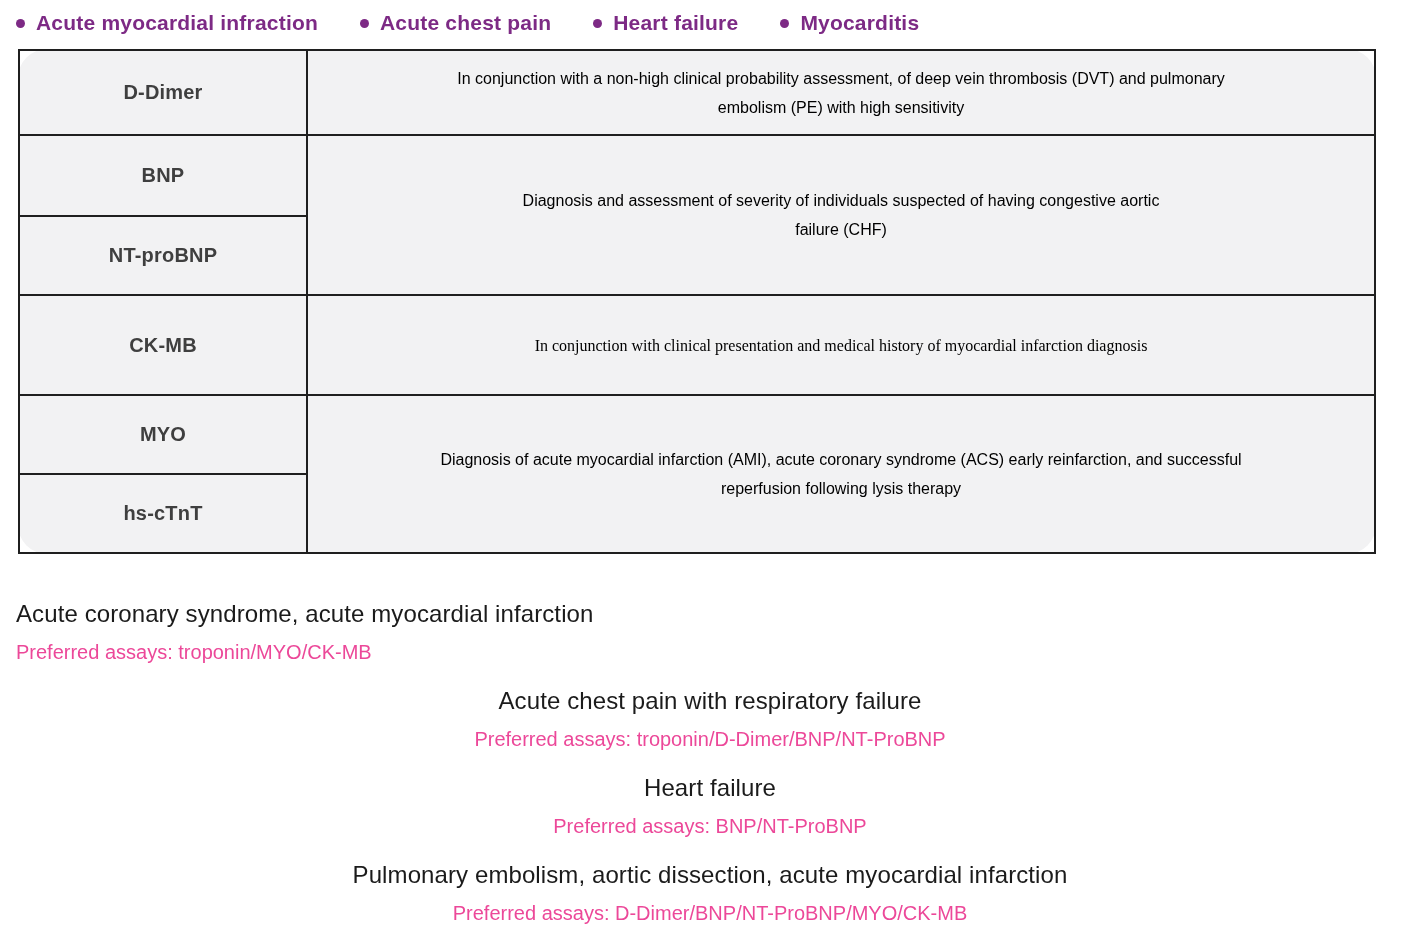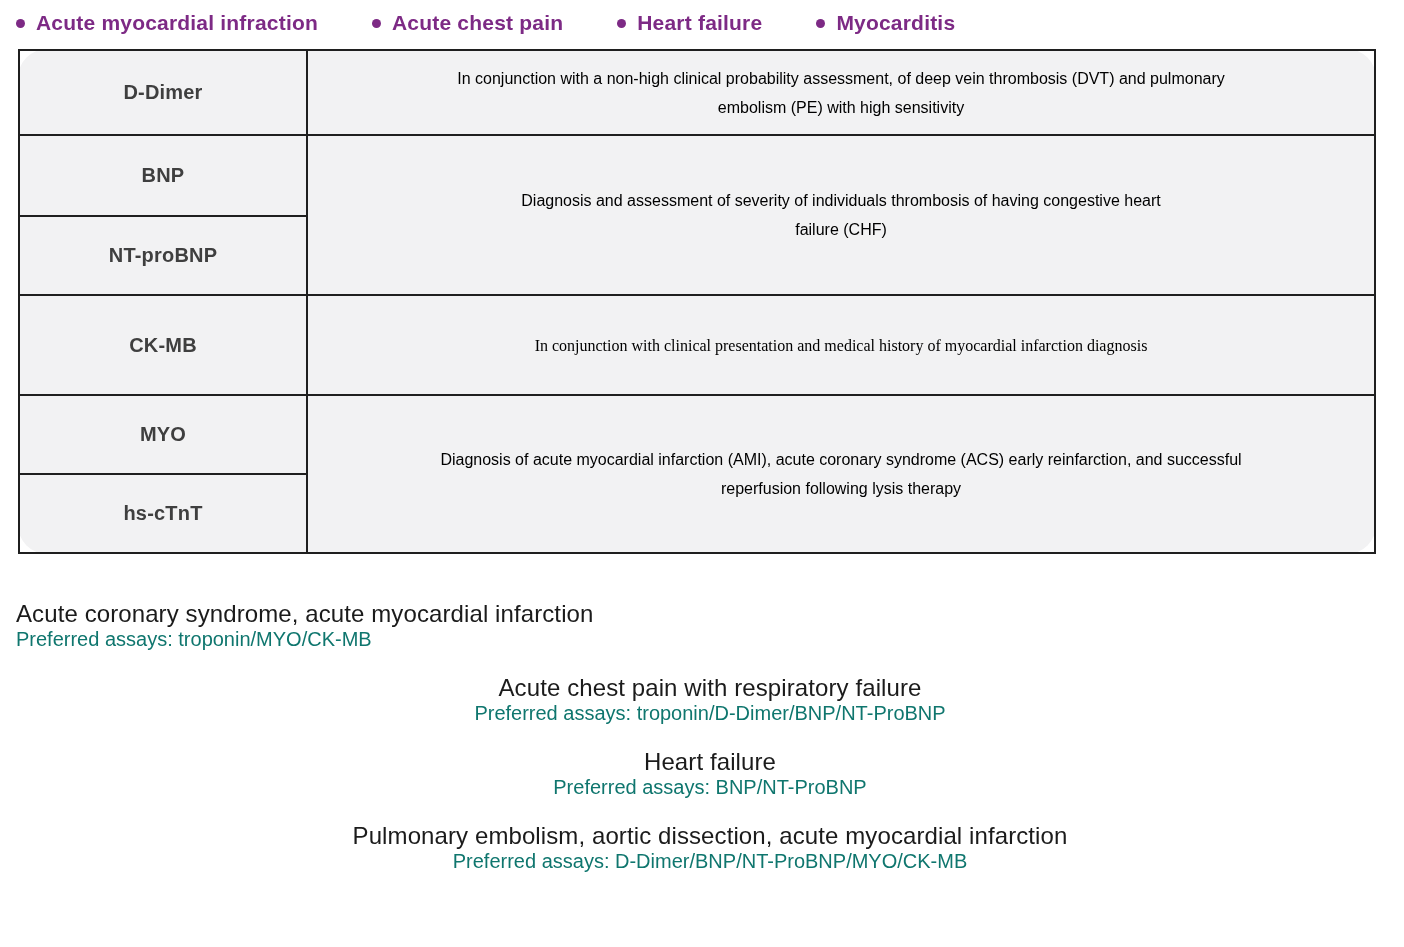--- a/index.html
+++ b/index.html
@@ -8,21 +8,21 @@
     width: 1404px; height: 947px;
     font-family: "Liberation Sans", sans-serif;
     color: #3f3f3f;
     overflow: hidden;
   }
 
   
   .legend {
     display: flex;
     align-items: center;
-    gap: 54px;
+    gap: 42px;
     padding: 11px 0 0 16px;
   }
   .legend-item {
     display: flex;
     align-items: center;
     gap: 11px;
     color: #7d2a85;
     font-weight: bold;
     font-size: 21px;
     letter-spacing: 0.2px;
@@ -79,22 +79,23 @@
 
   
   .sections { margin: 46px 0 0 16px; }
   .section + .section { margin-top: 23px; text-align: center; }
   .section-title {
     font-size: 24px;
     color: #1b1b1b;
     letter-spacing: 0.1px;
   }
   .section-sub {
+    margin-top: 13px;
     font-size: 20px;
-    color: #0f766e;
+    color: #ec4899;
   }
 </style>
 </head>
 <body>
 
 <div class="legend">
   <div class="legend-item">
     <span class="dot"></span>
     <span>Acute myocardial infraction</span>
   </div>
@@ -120,21 +121,21 @@
   <tbody>
       <tr class="r1">
     <td class="assay">D-Dimer</td>
     <td class="desc">
       <div class="desc-inner d1">In conjunction with a non-high clinical probability assessment, of deep vein thrombosis (DVT) and pulmonary embolism (PE) with high sensitivity</div>
     </td>
   </tr>
   <tr class="r2">
     <td class="assay minor-bottom">BNP</td>
     <td class="desc" rowspan="2">
-      <div class="desc-inner d2">Diagnosis and assessment of severity of individuals thrombosis of having congestive heart failure (CHF)</div>
+      <div class="desc-inner d2">Diagnosis and assessment of severity of individuals suspected of having congestive aortic failure (CHF)</div>
     </td>
   </tr>
   <tr class="r3">
     <td class="assay minor-top">NT-proBNP</td>
   </tr>
   <tr class="r4">
     <td class="assay">CK-MB</td>
     <td class="desc">
       <div class="desc-inner d3">In conjunction with clinical presentation and medical history of myocardial infarction diagnosis</div>
     </td>

